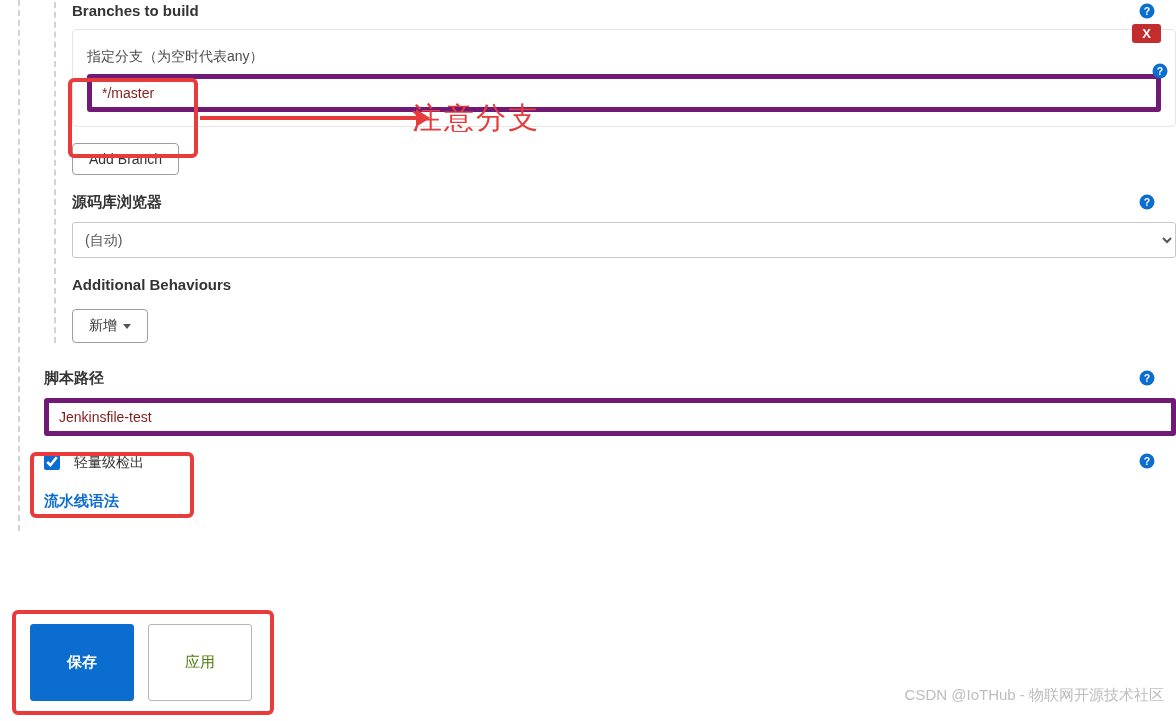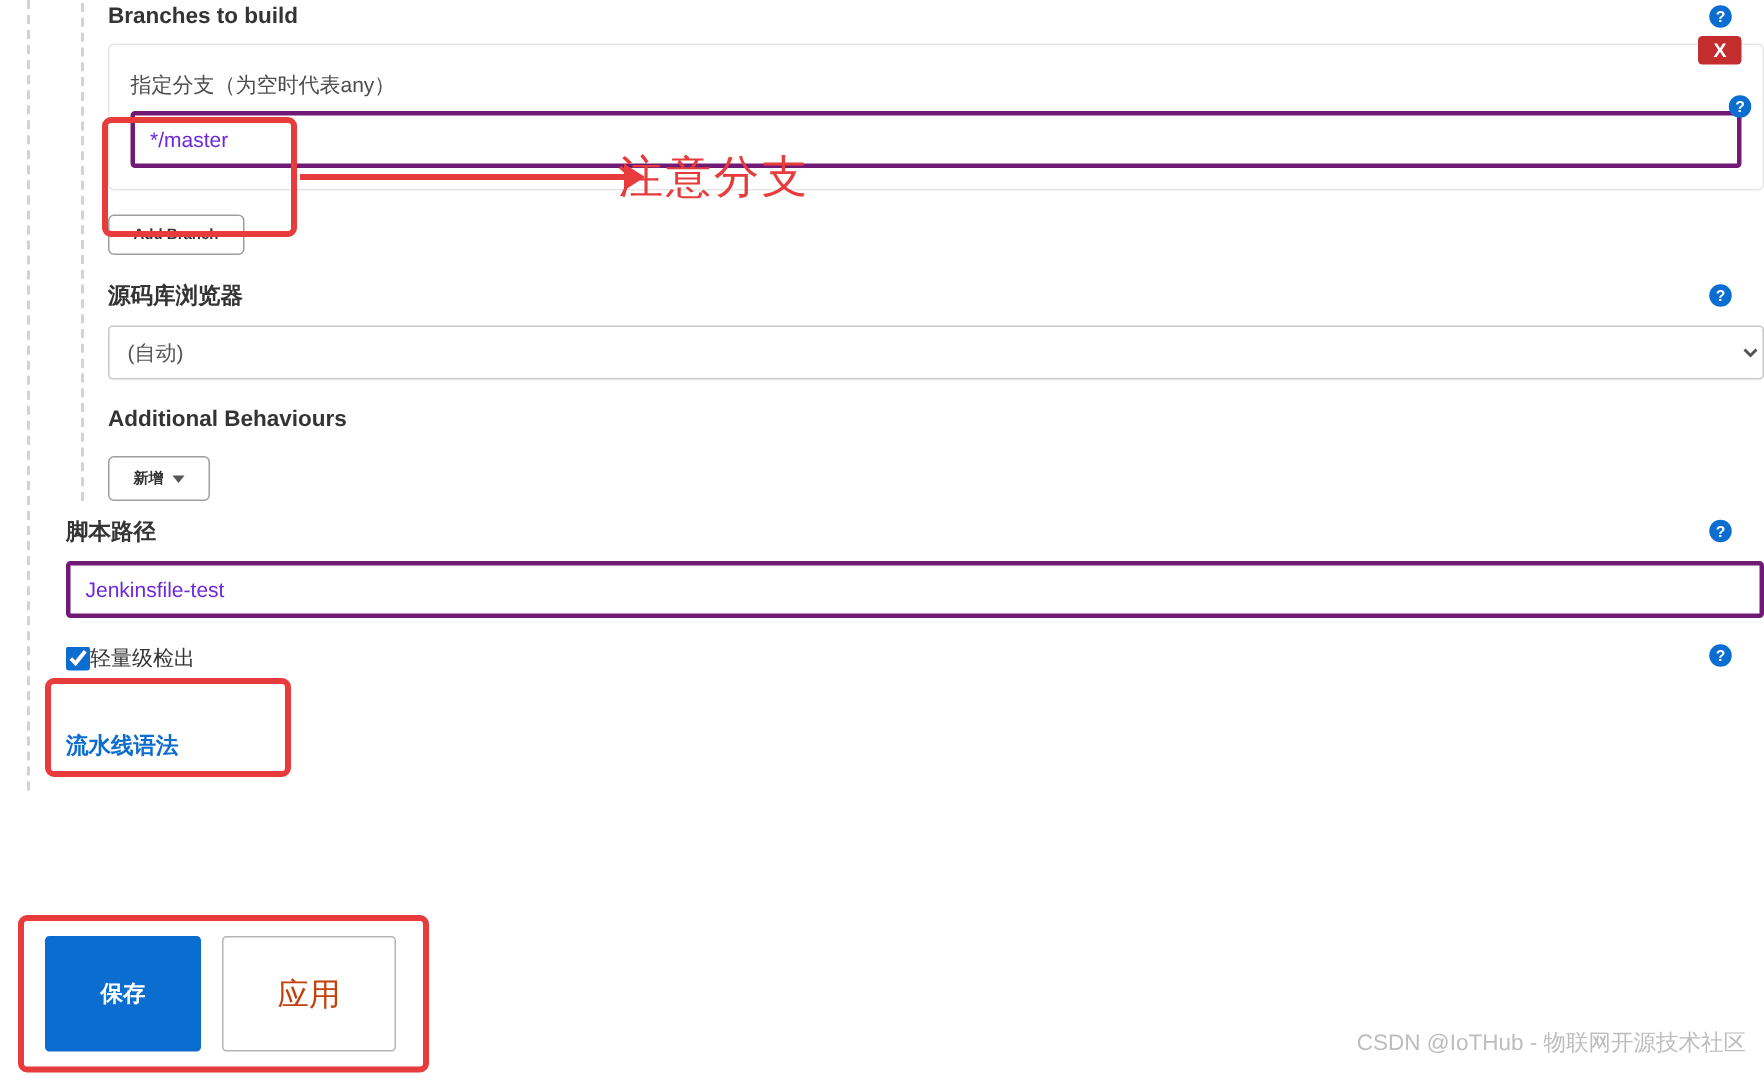--- a/index.html
+++ b/index.html
@@ -54,44 +54,44 @@
   .field-label {
     font-size: 14px;
     color: #4d4d4d;
     margin-bottom: 8px;
   }
   .text-input {
     display: block;
     width: 100%;
     padding: 8px 10px;
     font-size: 14px;
-    color: #6d28d9;
-    background: #fff;
-    border: 3px solid #701a75;
+    color: #7f1d1d;
+    background: #fff;
+    border: 5px solid #701a75;
     border-radius: 3px;
     height: 38px;
   }
   .select-input {
     display: block;
     width: 100%;
     padding: 7px 8px;
     font-size: 14px;
     color: #555;
     background: #fff;
     border: 1px solid #c8c8c8;
     border-radius: 3px;
     height: 36px;
   }
   .btn {
     display: inline-flex;
     align-items: center;
     justify-content: center;
     padding: 7px 16px;
-    font-size: 10px;
-    font-weight: 700;
+    font-size: 14px;
+    font-weight: 400;
     color: #333;
     background: #fff;
     border: 1px solid #9e9e9e;
     border-radius: 4px;
     cursor: pointer;
   }
   .btn .caret {
     margin-left: 6px;
     width: 0; height: 0;
     border-left: 4px solid transparent;
@@ -105,23 +105,23 @@
     display: inline-flex;
     align-items: center;
     justify-content: center;
     cursor: pointer;
   }
   .help-icon svg { width: 18px; height: 18px; }
   .row { position: relative; margin-bottom: 10px; }
   .row .help-icon { top: 0; right: 20px; }
   .checkbox-row {
     display: flex;
-    align-items: center;
+    gap: 14px;
     margin-top: 18px;
-    margin-bottom: 30px;
+    margin-bottom: 10px;
     position: relative;
   }
   .checkbox-row input[type=checkbox]{
     width:16px; height:16px;
     accent-color:#0b6dcf;
   }
   .link {
     color: #0b6dcf;
     font-weight: 600;
     font-size: 15px;
@@ -149,25 +149,25 @@
     color: #fff;
     border: 1px solid #0b6dcf;
     font-weight: 600;
     padding: 28px 36px;
     font-size: 15px;
     border-radius: 3px;
     cursor: pointer;
   }
   .btn-secondary {
     background: #fff;
-    color: #c2410c;
+    color: #4d7c0f;
     border: 1px solid #b5b5b5;
     font-weight: 500;
     padding: 10px 36px;
-    font-size: 21px;
+    font-size: 15px;
     border-radius: 3px;
     cursor: pointer;
   }
   
   .hl {
     position: absolute;
     border: 4px solid #e83b3b;
     border-radius: 6px;
     pointer-events: none;
     z-index: 50;
@@ -270,21 +270,21 @@
       <div class="section-label">Additional Behaviours</div>
       <button class="btn" style="margin-top:6px;text-align:right;">
         <span>新增</span>
         <span class="caret"></span>
       </button>
     </div>
 
   </div>
 
   
-  <div class="row" style="margin-top:11px;">
+  <div class="row" style="margin-top:26px;">
     <div class="section-label">脚本路径</div>
     <span class="help-icon" style="top:0;">
       <svg viewBox="0 0 24 24">
           <circle cx="12" cy="12" r="10" fill="#0b6dcf"></circle>
           <text x="12" y="17" text-anchor="middle" font-size="14" font-weight="700" fill="#fff">?</text>
         </svg>
     </span>
     <input class="text-input mt-sm" type="text" value="Jenkinsfile-test" style="">
   </div>
 

